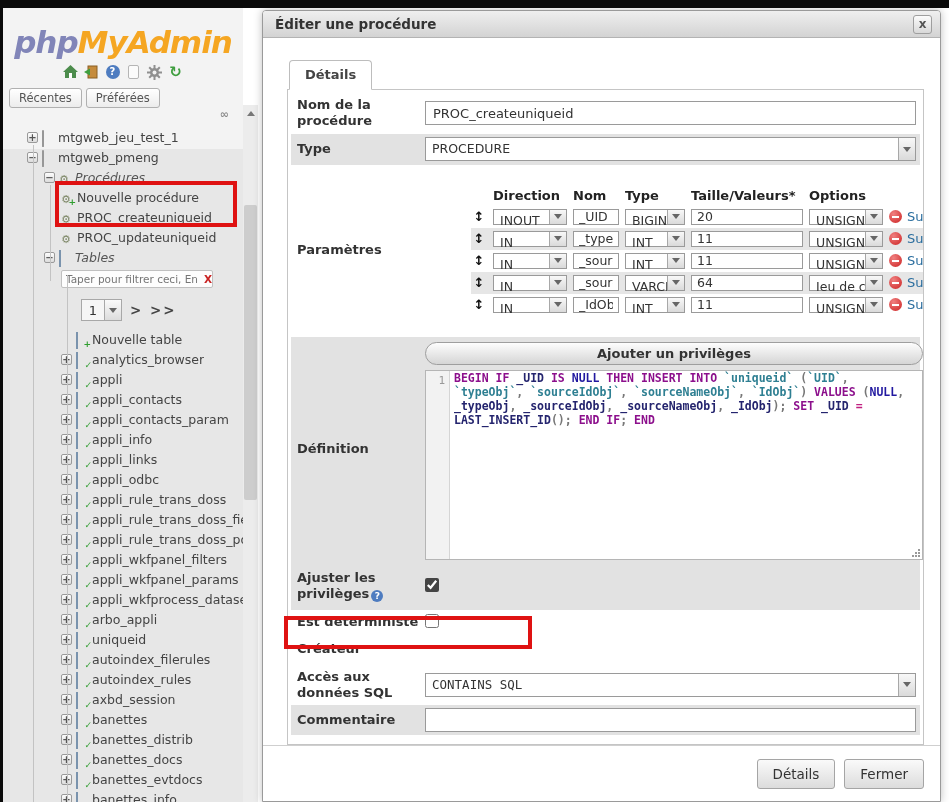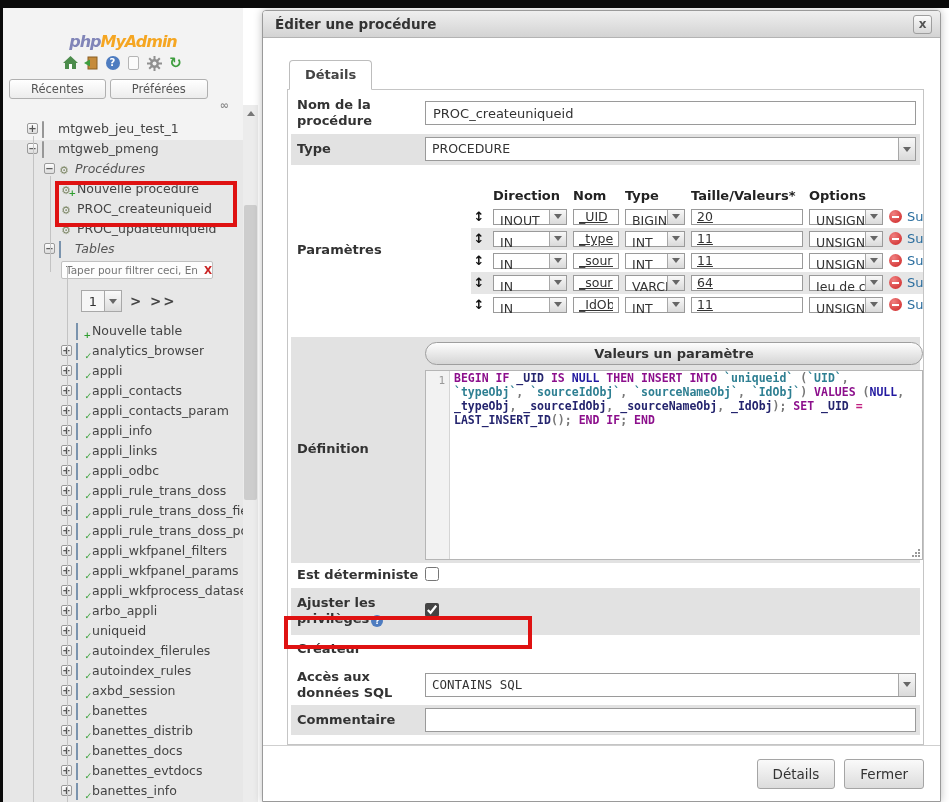--- a/index.html
+++ b/index.html
@@ -6,30 +6,30 @@
   html,body { width:949px; height:802px; }
   body { font-family:"DejaVu Sans", sans-serif; background:#fff; }
   .page { position:relative; width:949px; height:802px; overflow:hidden; background:#fff; }
 
   
   .topbar { position:absolute; left:0; top:0; width:949px; height:8px; background:#0a0a0a; z-index:30; }
   .leftbar { position:absolute; left:0; top:0; width:3px; height:802px; background:#0a0a0a; z-index:30; }
 
   
   .sidebar { position:absolute; left:3px; top:8px; width:240px; height:794px; background:#f3f3f3; overflow:hidden; }
-  .logo { text-align:center; padding-top:24px; font-size:16px; font-weight:bold; font-style:italic; letter-spacing:-1px; cursor:pointer; }
+  .logo { text-align:center; padding-top:16px; font-size:31px; font-weight:bold; font-style:italic; letter-spacing:-1px; cursor:pointer; }
   .logo-php { color:var(--logo_php,#8185b8); }
   .logo-admin { color:var(--logo_myadmin,#f5a622); }
   .nav-icons { display:flex; justify-content:center; align-items:center; gap:6px; height:20px; margin-top:2px; }
   .nav-icons .nico { width:15px; height:15px; display:inline-flex; align-items:center; justify-content:center; cursor:pointer; }
   .ic-help { background:#4e7cc0; color:#fff; border-radius:50%; font-size:10px; font-weight:bold; width:14px; height:14px; line-height:14px; text-align:center; }
   .ic-doc { width:11px; height:14px; background:#fbfbfb; border:1px solid #b5b5b5; border-radius:2px; }
   .ic-refresh { color:#3f9e3f; font-weight:bold; font-size:15px; }
   .quick-tabs { display:flex; gap:4px; padding:6px 0 0 6px; }
-  .quick-tabs .qbtn { font-family:inherit; font-size:11.5px; color:#555; background:linear-gradient(#ffffff,#ececec); border:1px solid #b0b0b0; border-radius:3px; padding:2px 21px; cursor:pointer; }
+  .quick-tabs .qbtn { font-family:inherit; font-size:11.5px; color:#555; background:linear-gradient(#ffffff,#ececec); border:1px solid #b0b0b0; border-radius:3px; padding:2px 9px; cursor:pointer; }
   .link-row { text-align:right; padding-right:14px; height:14px; color:#8a8a8a; font-size:11px; font-weight:bold; }
   
   .tree { position:relative; margin-top:5px; font-size:12.5px; color:#444;
           background:linear-gradient(#f3f3f3 0 22px, #e7e7e7 22px 100%); }
   .tree-row { height:20px; display:flex; align-items:center; gap:4px; white-space:nowrap; overflow:hidden; cursor:pointer; }
   .expander { flex:0 0 11px; width:11px; height:11px; border:1px solid #9a9a9a; border-radius:2px; background:linear-gradient(#fdfdfd,#dcdcdc); color:#555; font-size:10px; line-height:9px; text-align:center; font-weight:bold; }
   .spacer { flex:0 0 11px; width:11px; }
   .tico { flex:0 0 12px; width:12px; height:12px; position:relative; display:inline-block; }
   .ic-db { background:linear-gradient(#e9e9e9,#bfbfbf); border:1px solid #979797; border-radius:5px/3px; width:11px; height:13px; }
   .ic-gear { font-size:11px; line-height:12px; color:#7d8766; text-align:center; }
@@ -72,21 +72,21 @@
   .mono { font-family:"DejaVu Sans Mono", monospace; font-size:12px; }
   .sel { display:flex; height:24px; border:1px solid #9a9a9a; background:#fff; cursor:pointer; }
   .sel-txt { flex:1; font-size:12.5px; color:#333; padding:3px 4px 12px 6px; overflow:hidden; white-space:nowrap; }
   .sel-arr { flex:0 0 17px; border-left:1px solid #a8a8a8; background:linear-gradient(#f8f8f8,#dadada); display:flex; align-items:center; justify-content:center; }
 
   
   .pgrid { display:grid; grid-template-columns:16px 74px 46px 60px 112px 74px auto; column-gap:6px; align-items:center;margin-left:46px; }
   .phead { font-weight:bold; font-size:13px; color:#222; height:20px; }
   .prow { padding:3px 0; }
   .prow.alt { background:#e6e6e6; }
-  .prow .sel, .prow .cell-input { height:16px;text-decoration:underline; }
+  .prow .sel, .prow .cell-input { height:16px; }
   .cell-input { width:100%; border:1px solid #9a9a9a; font-size:12.5px; padding:0 5px; font-family:inherit; color:#333; }
   .drag { font-size:13px; font-weight:bold; color:#111; text-align:center; cursor:grab; }
   .delcell { display:flex; align-items:center; gap:5px; }
   .del-ico { width:13px; height:13px; border-radius:50%; background:radial-gradient(circle at 35% 30%, #f08080, #cc2222); position:relative; display:inline-block; cursor:pointer; }
   .del-ico::after { content:""; position:absolute; left:3px; top:5.5px; width:7px; height:2px; background:#fff; }
   .del-label { color:var(--link_blue,#2a6d9e); font-size:13px; cursor:pointer; }
   .add-param { display:block; width:498px; height:23px; margin:2px 0 5px; border:1px solid #9e9e9e; border-radius:12px; background:linear-gradient(#fdfdfd,#d5d5d5); font-family:inherit; font-size:13px; font-weight:bold; color:#333; cursor:pointer; }
   
   .editor { display:flex; width:498px; height:190px; border:1px solid #b5b5b5; background:#fff; position:relative; }
   .gutter { flex:0 0 24px; background:#f2f2f2; border-right:1px solid #d5d5d5; color:#999; font-family:"DejaVu Sans Mono", monospace; font-size:11px; text-align:right; padding:3px 4px 0 0; }
@@ -519,37 +519,37 @@
                   <span class="del-label">Supprimer</span>
                 </span>
               </div>
             </div>
         </div>
       </div>
 
       <div class="frow gray" style="min-height:225px;">
         <div class="flabel">Définition</div>
         <div class="fctrl">
-          <button class="add-param">Valeurs un paramètre</button>
+          <button class="add-param">Ajouter un privilèges</button>
           <div class="editor">
             <div class="gutter">1</div>
             <div class="code" id="sql-code"><span class="sq-kw">BEGIN IF </span><span class="sq-id">_UID </span><span class="sq-kw">IS </span><span class="sq-atom">NULL </span><span class="sq-kw">THEN INSERT INTO </span><span class="sq-qid">`uniqueid`</span><span class="sq-pn"> (</span><span class="sq-qid">`UID`</span><span class="sq-pn">, </span><span class="sq-qid">`typeObj`</span><span class="sq-pn">, </span><span class="sq-qid">`sourceIdObj`</span><span class="sq-pn">, </span><span class="sq-qid">`sourceNameObj`</span><span class="sq-pn">, </span><span class="sq-qid">`IdObj`</span><span class="sq-pn">) </span><span class="sq-kw">VALUES </span><span class="sq-pn">(</span><span class="sq-atom">NULL</span><span class="sq-pn">, </span><span class="sq-id">_typeObj</span><span class="sq-pn">, </span><span class="sq-id">_sourceIdObj</span><span class="sq-pn">, </span><span class="sq-id">_sourceNameObj</span><span class="sq-pn">, </span><span class="sq-id">_IdObj</span><span class="sq-pn">); </span><span class="sq-kw">SET </span><span class="sq-id">_UID </span><span class="sq-op">= </span><span class="sq-id">LAST_INSERT_ID</span><span class="sq-pn">(); </span><span class="sq-kw">END IF</span><span class="sq-pn">; </span><span class="sq-kw">END</span></div>
             <span class="resize-dots"></span>
           </div>
         </div>
       </div>
 
+      <div class="frow gray" style="min-height:47px;">
+        <div class="flabel"><span>Ajuster les privilèges</span><span class="help-ico">?</span></div>
+        <div class="fctrl"><input type="checkbox" class="chk" checked="checked" style=""></div>
+      </div>
+
       <div class="frow" style="min-height:23px;">
         <div class="flabel">Est déterministe</div>
         <div class="fctrl"><input type="checkbox" class="chk" style=""></div>
-      </div>
-
-      <div class="frow gray" style="min-height:47px;">
-        <div class="flabel"><span>Ajuster les privilèges</span><span class="help-ico">?</span></div>
-        <div class="fctrl"><input type="checkbox" class="chk" checked="checked" style=""></div>
       </div>
 
       <div class="frow" style="min-height:30px;">
         <div class="flabel">Créateur</div>
       </div>
 
 
       <div class="frow" style="min-height:36px;">
         <div class="flabel">Accès aux données SQL</div>
         <div class="fctrl">

